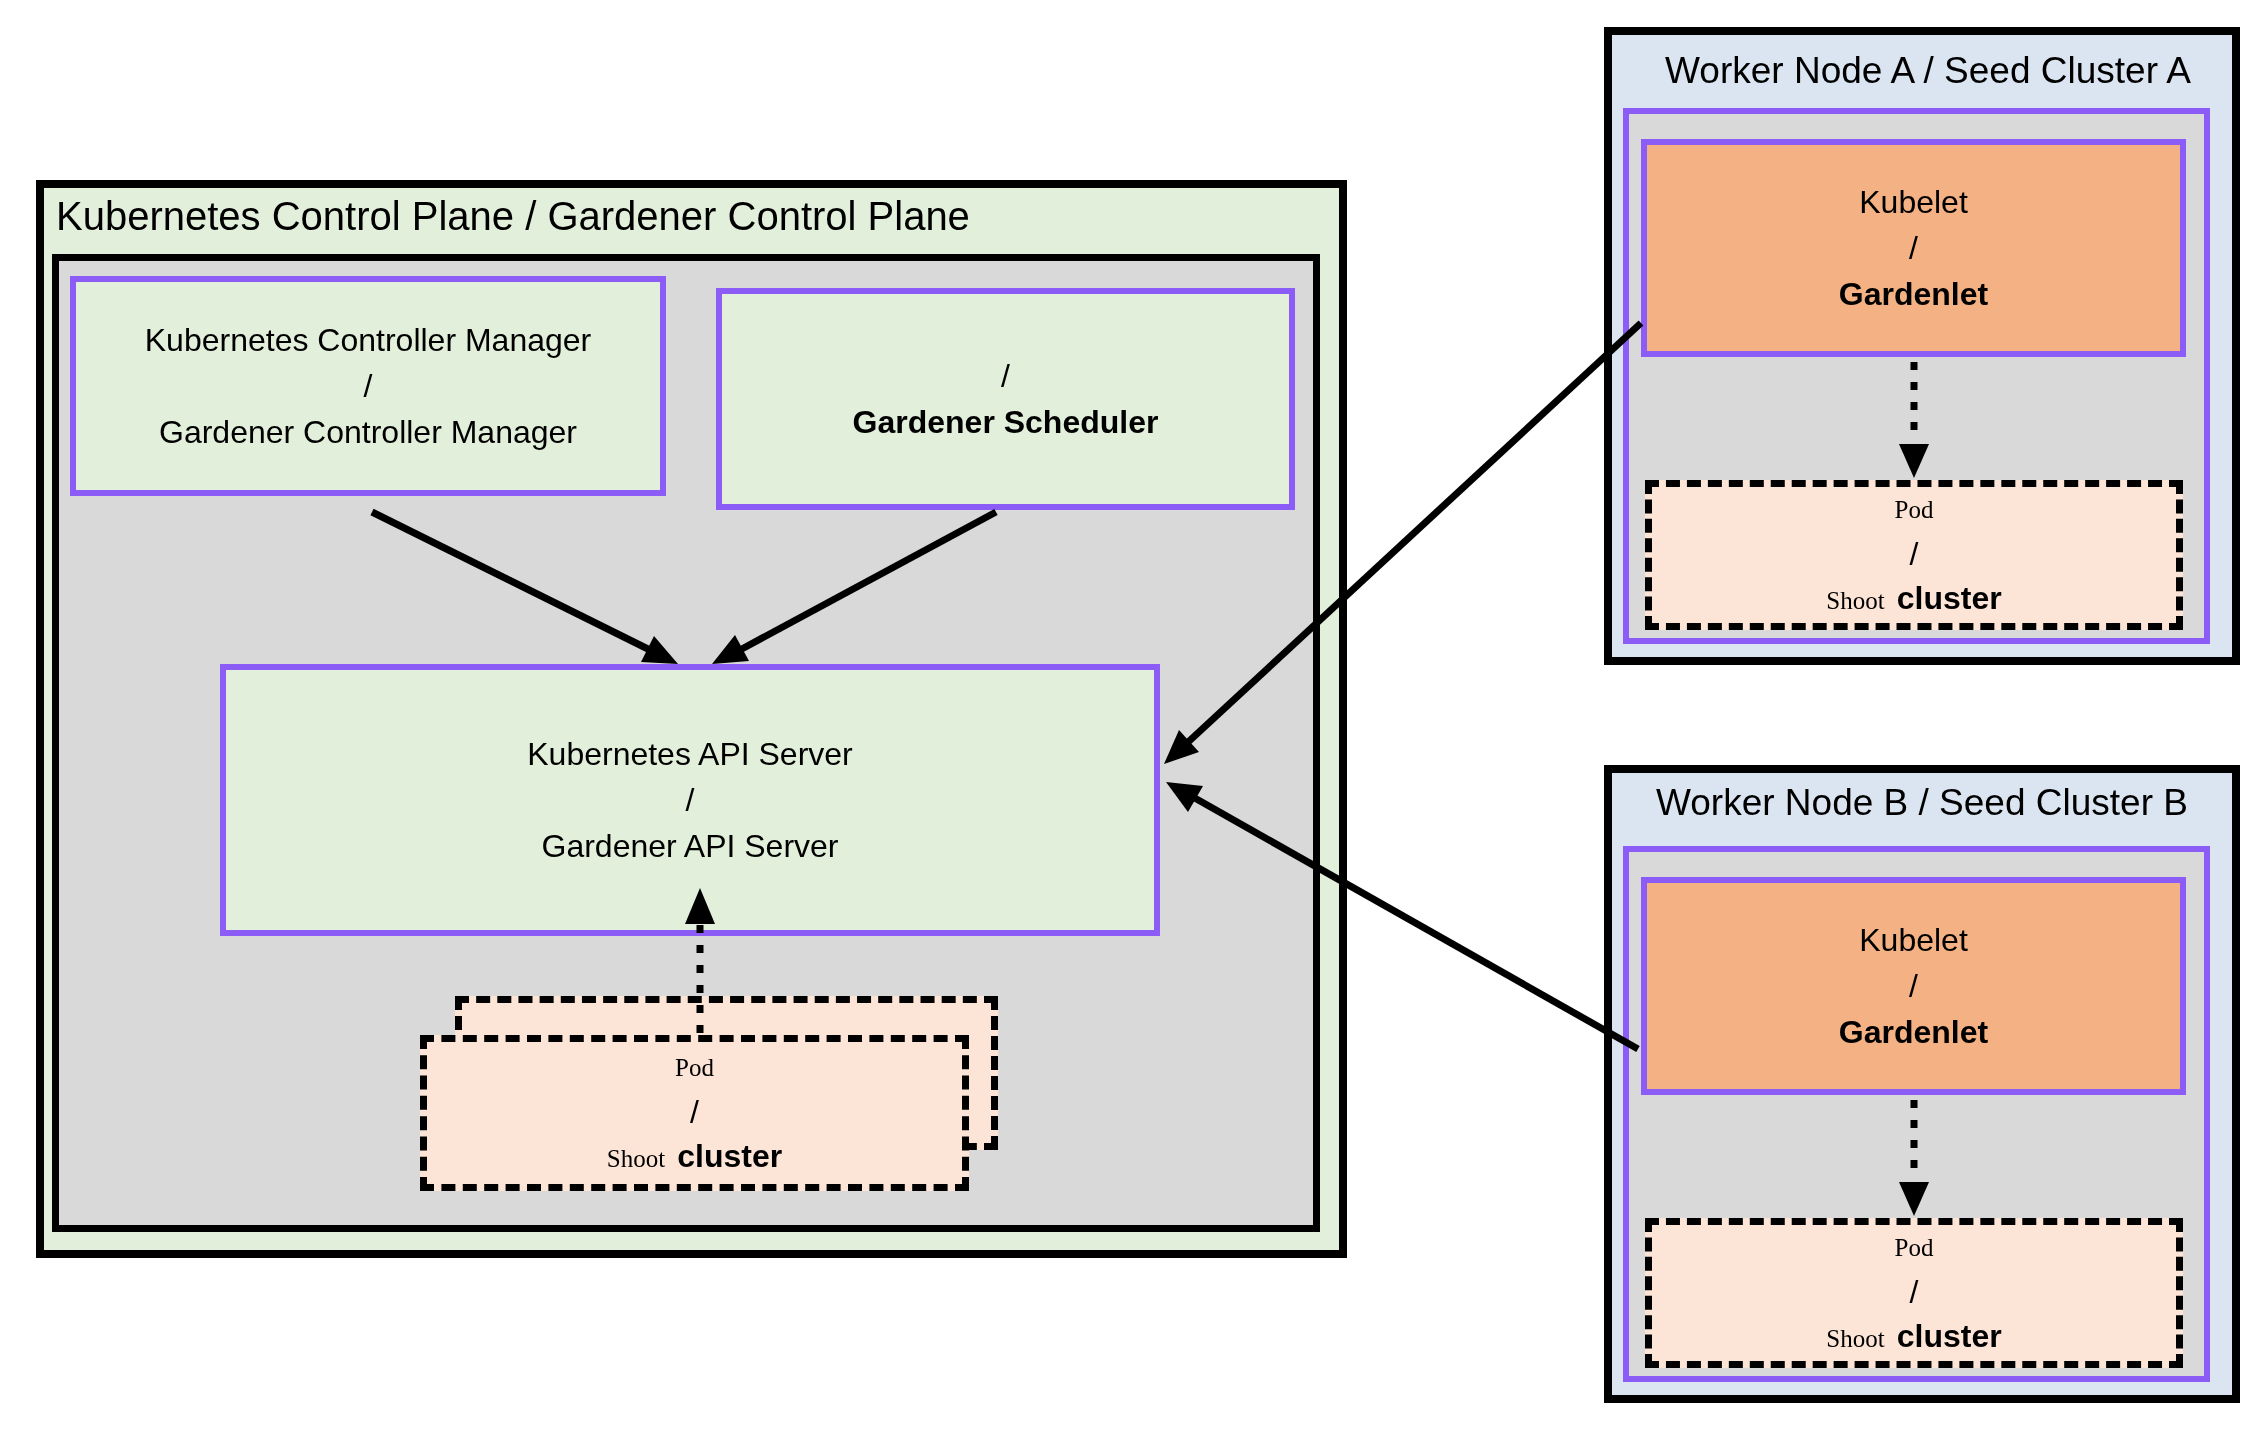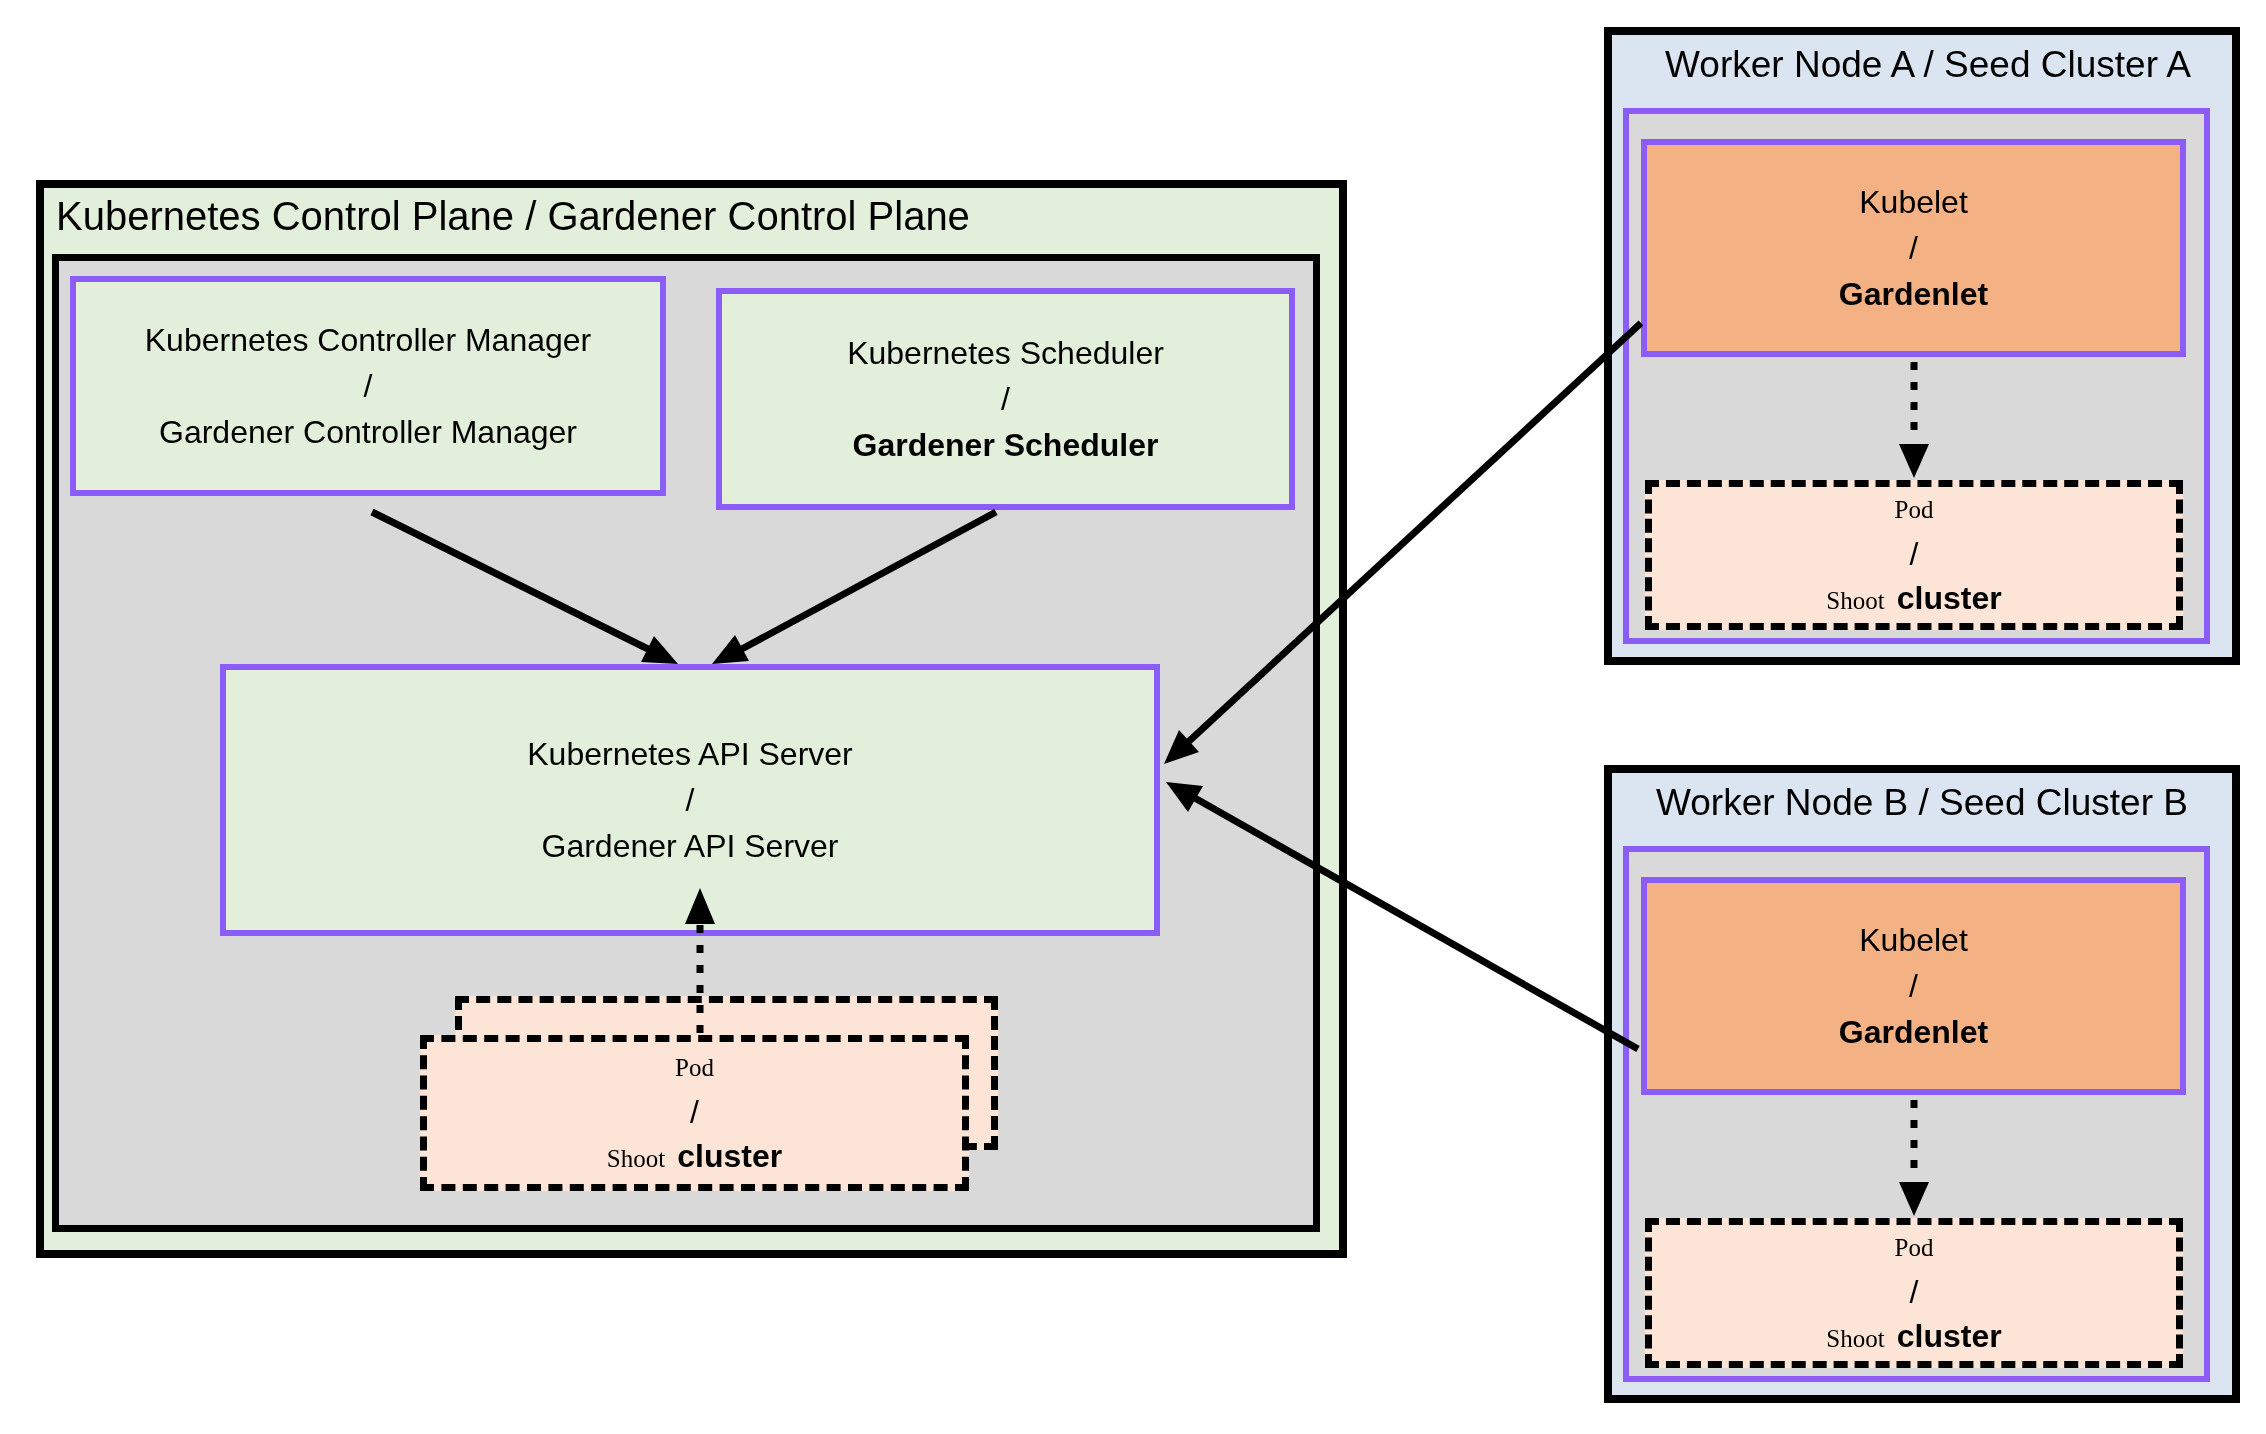--- a/index.html
+++ b/index.html
@@ -42,21 +42,20 @@
 
   <div class="abs b7 fill-gray" style="left:52px;top:254px;width:1268px;height:978px;"></div>
 
   <div class="abs b6 fill-green ctext" style="left:70px;top:276px;width:596px;height:220px;">
     <div class="label">Kubernetes Controller Manager</div>
     <div class="label">/</div>
     <div class="label">Gardener Controller Manager</div>
   </div>
 
   <div class="abs b6 fill-green ctext" style="left:716px;top:288px;width:579px;height:222px;">
-    <div class="label">Kubernetes Scheduler</div>
     <div class="label">/</div>
     <div class="label bold">Gardener Scheduler</div>
   </div>
 
   <div class="abs b6 fill-green ctext" style="left:220px;top:664px;width:940px;height:272px;">
     <div class="label">Kubernetes API Server</div>
     <div class="label">/</div>
     <div class="label">Gardener API Server</div>
   </div>
 
@@ -66,21 +65,21 @@
     <div class="label-sm mono">Pod</div>
     <div class="label-sm">/</div>
     <div class="label-sm mix">
       <span class="mono">Shoot</span>
       <span class="bold rest">cluster</span>
     </div>
   </div>
 
   <div class="abs b8 fill-blue" style="left:1604px;top:27px;width:636px;height:638px;"></div>
 
-  <div class="abs wn-title" style="left:1604px;top:44px;padding-left:12px;">Worker Node A / Seed Cluster A</div>
+  <div class="abs wn-title" style="left:1604px;top:50px;padding-left:12px;">Worker Node A / Seed Cluster A</div>
 
   <div class="abs b6 fill-gray" style="left:1623px;top:108px;width:587px;height:536px;"></div>
 
   <div class="abs b6 fill-orange ctext" style="left:1641px;top:139px;width:545px;height:218px;">
     <div class="label">Kubelet</div>
     <div class="label">/</div>
     <div class="label bold">Gardenlet</div>
   </div>
 
   <div class="abs dash fill-peach ctext" style="left:1645px;top:480px;width:538px;height:150px;">

